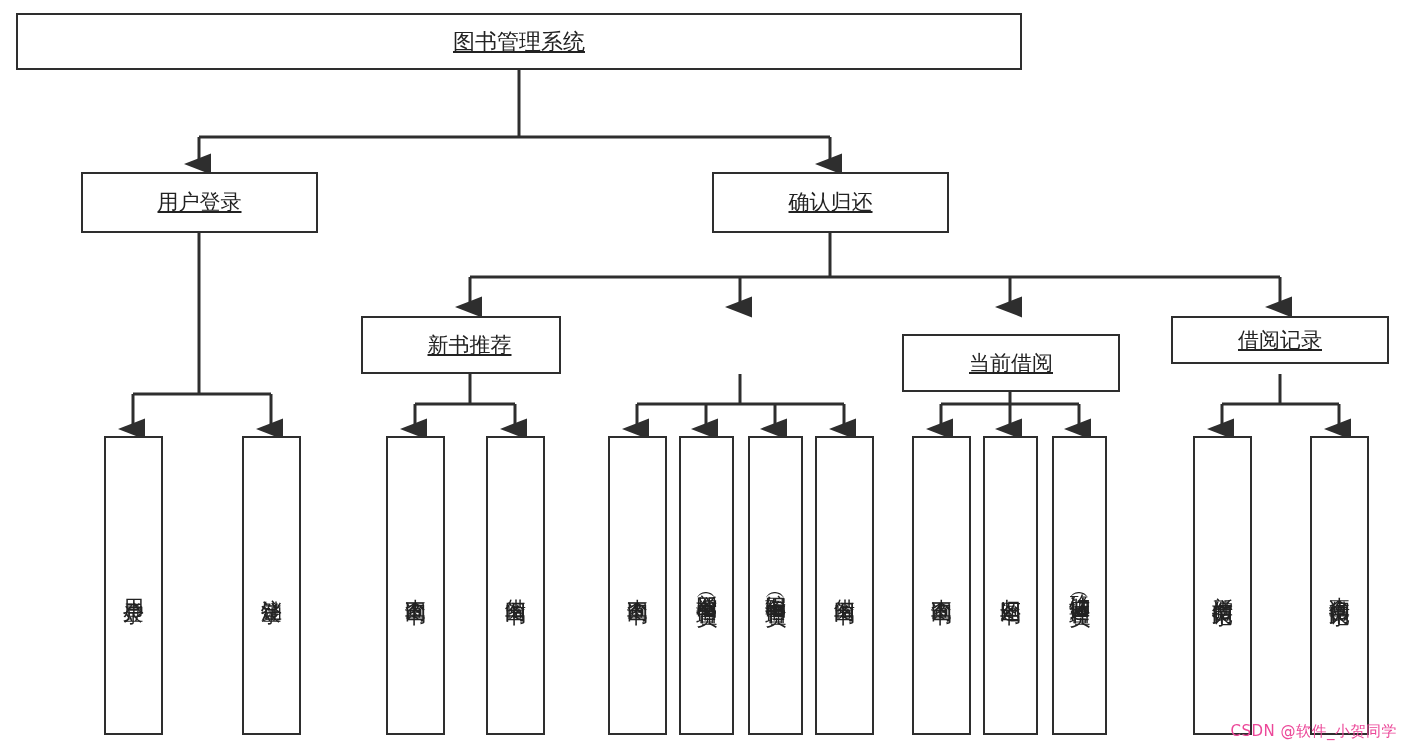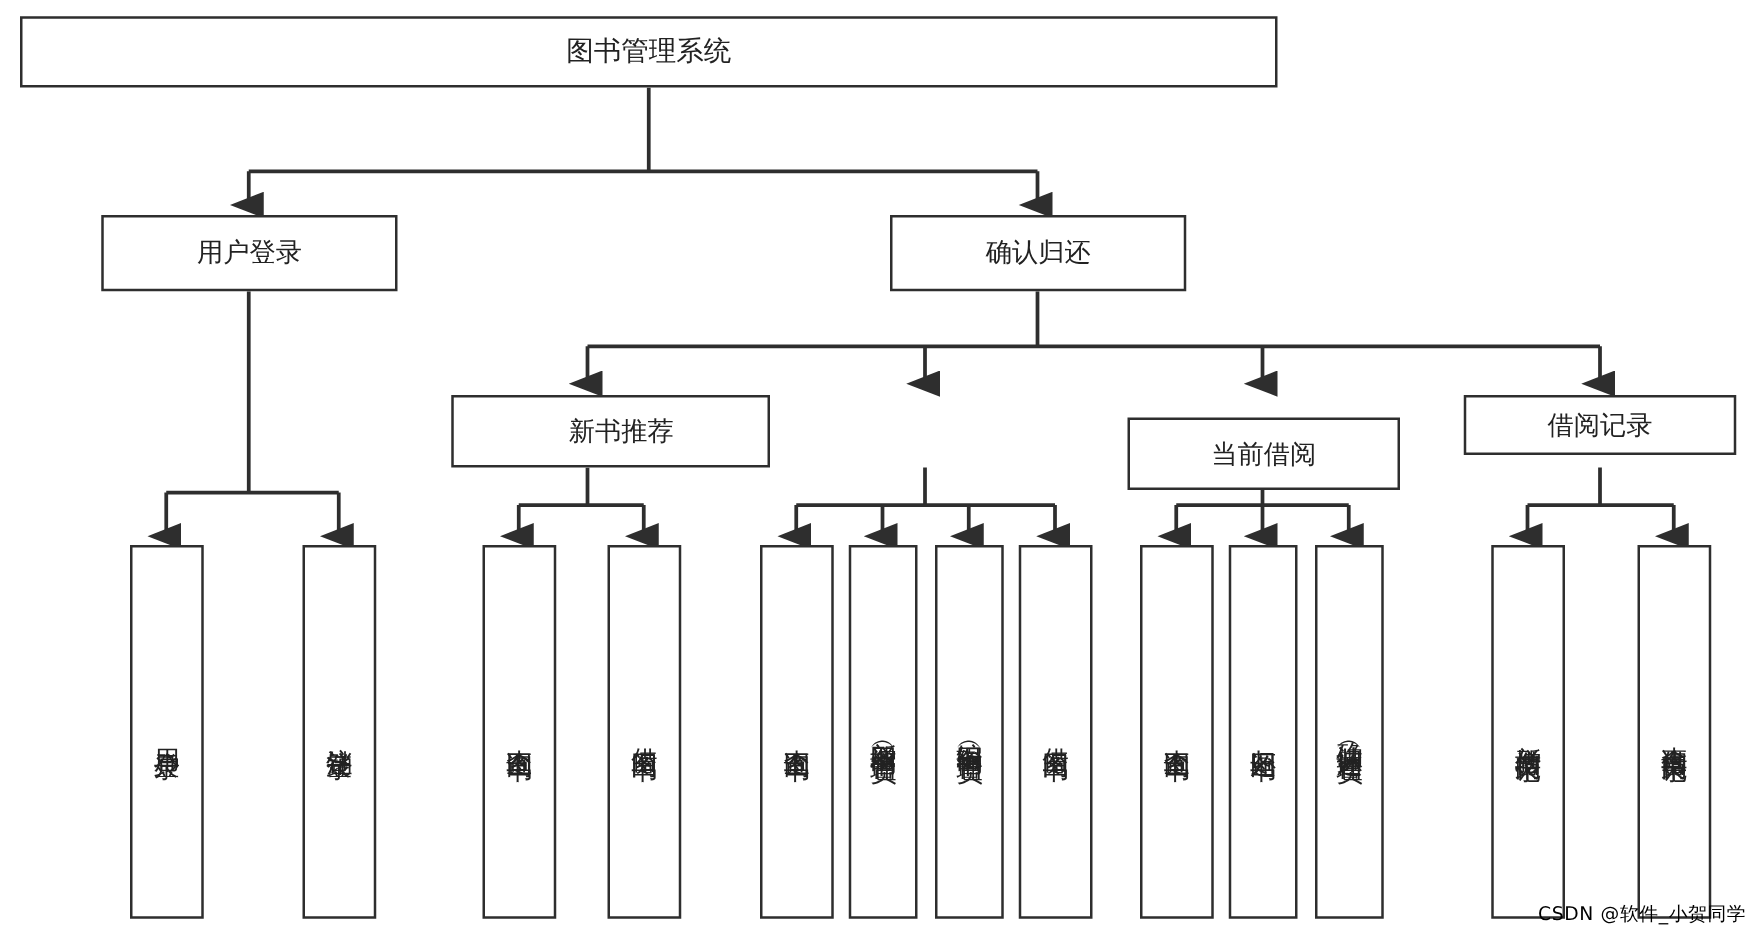--- a/index.html
+++ b/index.html
@@ -38,20 +38,21 @@
     display: block;
     text-align: center;
     line-height: 1.18;
     color: #222222;
     white-space: nowrap;
   }
   
   .node.horiz .node-label {
     writing-mode: horizontal-tb;
     font-size: 21px;
+    text-decoration: underline;
   }
   .node.title .node-label {
     font-size: 22px;
   }
   
   .node.vert {
     align-items: center;
     justify-content: center;
     padding: 6px 0;
   }
@@ -63,21 +64,21 @@
     line-height: 1.05;
   }
   .node.vert.twocol .node-label {
     line-height: 1.35;
   }
   #watermark {
     position: absolute;
     right: 8px;
     bottom: 6px;
     font-size: 15px;
-    color: #000000;
+    color: #ec4899;
     letter-spacing: 0.5px;
     z-index: 3;
     white-space: nowrap;
   }
 </style>
 </head>
 <body>
 
 <div id="stage">
 
@@ -135,21 +136,21 @@
     <span class="node-label">图书管理系统</span>
   </div>
 
   <div class="node horiz" style="left:81px; top:172px; width:237px; height:61px;">
     <span class="node-label">用户登录</span>
   </div>
   <div class="node horiz" style="left:712px; top:172px; width:237px; height:61px;">
     <span class="node-label">确认归还</span>
   </div>
 
-  <div class="node horiz" style="left:361px; top:316px; width:255px; height:58px;padding-left:17px;">
+  <div class="node horiz" style="left:361px; top:316px; width:200px; height:58px;padding-left:17px;">
     <span class="node-label">新书推荐</span>
   </div>
   <div class="node horiz" style="left:902px; top:316px; width:218px; height:58px;margin-top:18px;">
     <span class="node-label">当前借阅</span>
   </div>
   <div class="node horiz" style="left:1171px; top:316px; width:218px; height:48px;">
     <span class="node-label">借阅记录</span>
   </div>
 
   <div class="node vert" style="left:104px; top:436px; width:59px; height:299px;">

